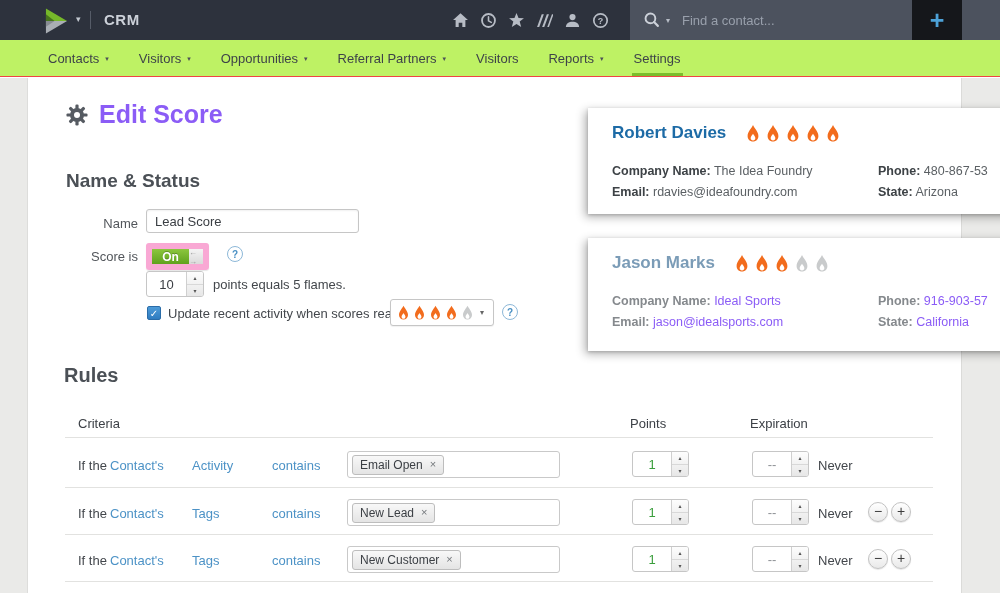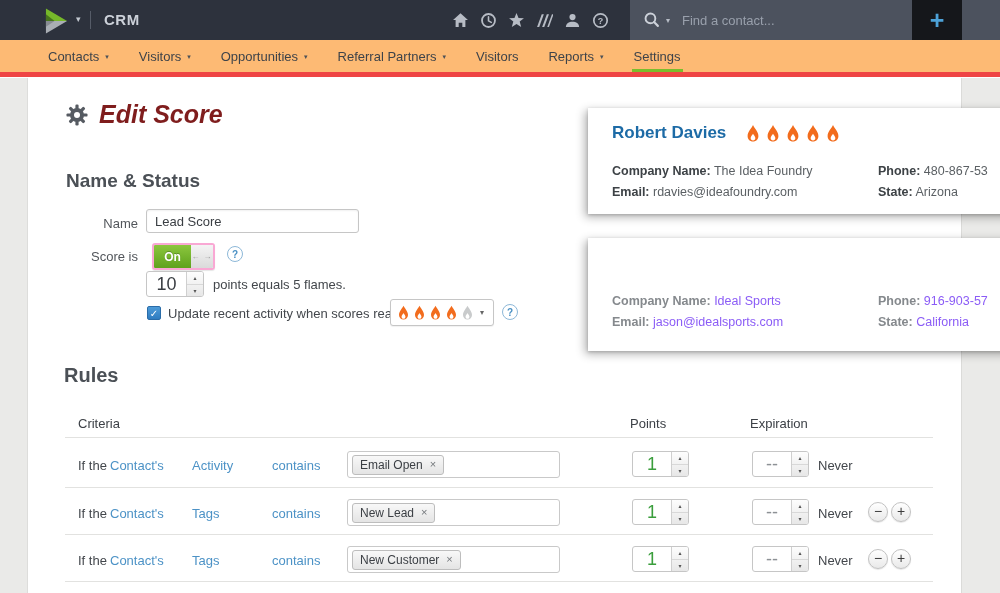--- a/index.html
+++ b/index.html
@@ -15,51 +15,51 @@
   .top-icons { position:absolute; left:452px; top:0; height:40px; display:flex; align-items:center; gap:11px; }
   .tbi { width:17px; height:17px; display:inline-flex; cursor:pointer; }
   .search-region { position:absolute; left:630px; top:0; width:370px; height:40px; background:#4c525e; }
   .search-icon { position:absolute; left:13px; top:11px; cursor:pointer; }
   .search-caret { position:absolute; left:36px; top:16px; font-size:8px; color:#b6bcc6; cursor:pointer; }
   .search-input { position:absolute; left:52px; top:8px; width:220px; height:24px; background:transparent; border:none; outline:none; color:#dfe3e9; font-size:13px; font-family:"Liberation Sans",sans-serif; }
   .search-input::placeholder { color:#99a0ac; }
   .add-btn { position:absolute; left:282px; top:0; width:50px; height:40px; background:#15171b; color:#4da2d8; font-size:25px; font-weight:bold; border:none; cursor:pointer; line-height:38px; font-family:"Liberation Sans",sans-serif; }
 
   
-  .mainnav { position:absolute; left:0; top:40px; width:1000px; height:37px; background:#fdba74; border-bottom:5px solid #ef4444; display:flex; padding-left:48px; }
+  .mainnav { position:absolute; left:0; top:40px; width:1000px; height:37px; background:#bef264; border-bottom:1px solid #ef4444; display:flex; padding-left:48px; }
   .nav-item { position:relative; display:flex; align-items:center; gap:6px; font-size:13px; color:#3e4349; margin-right:30px; cursor:pointer; }
   .nav-item .caret { font-size:7px; color:#4c5157; margin-top:2px; }
   .nav-item.active::after { content:""; position:absolute; left:-2px; right:-2px; bottom:0; height:3px; background:#7bbd2b; }
 
   
   .strip { position:absolute; top:78px; bottom:0; background:#eaeae8; z-index:1; }
   .strip.left { left:0; width:28px; border-right:1px solid #dddddb; }
   .strip.right { left:961px; width:39px; border-left:1px solid #dbdbd9; }
 
   
-  .page-title { position:absolute; left:66px; top:100px; display:flex; align-items:center; gap:11px; font-size:25px; color:#7f1d1d;font-style:italic; }
+  .page-title { position:absolute; left:66px; top:100px; display:flex; align-items:center; gap:11px; font-size:25px; color:#8b5cf6; }
   .sec-title { position:absolute; font-size:19px; color:#4b5056; }
   .ns { left:66px; top:170px; }
   .rules-t { left:64px; top:364px; font-size:20px; }
 
   .f-label { position:absolute; width:74px; text-align:right; font-size:13px; color:#52565b; }
   .name-l { left:64px; top:216px; }
   .score-l { left:64px; top:249px; }
   .name-input { position:absolute; left:146px; top:209px; width:213px; height:24px; border:1px solid #c6c6c6; border-radius:3px; padding:0 8px; font-size:13px; color:#3a3e43; font-family:"Liberation Sans",sans-serif; box-shadow:inset 0 1px 2px rgba(0,0,0,.06); outline:none; }
 
-  .toggle { position:absolute; left:152px; top:243px; width:63px; height:27px; border:2px solid #f9a8d4; border-radius:3px; display:flex; overflow:hidden; cursor:pointer; box-shadow:0 1px 1px rgba(0,0,0,.1); }
+  .toggle { position:absolute; left:146px; top:243px; width:63px; height:27px; border:6px solid #f9a8d4; border-radius:3px; display:flex; overflow:hidden; cursor:pointer; box-shadow:0 1px 1px rgba(0,0,0,.1); }
   .t-on { width:37px; background:linear-gradient(#8cc63e,#5fa21d); color:#fff; font-weight:bold; font-size:12px; display:flex; align-items:center; justify-content:center; text-shadow:0 -1px 0 rgba(0,0,0,.25); }
   .t-arrows { flex:1; background:linear-gradient(#f4f4f4,#dadada); color:#9a9a9a; font-size:8px; display:flex; align-items:center; justify-content:center; letter-spacing:1px; }
 
   .help { position:absolute; width:16px; height:16px; border:1px solid #8db8d8; border-radius:50%; color:#4a90c4; font-size:10px; font-weight:bold; display:flex; align-items:center; justify-content:center; cursor:pointer; background:#fff; }
   .h1-help { left:227px; top:246px; }
   .h2-help { left:502px; top:304px; }
 
   .spinner { position:absolute; height:26px; border:1px solid #c6c6c6; border-radius:3px; background:#fff; display:flex; overflow:hidden; }
-  .sp-val { flex:1; display:flex; align-items:center; justify-content:center; font-size:18px; color:#3a3e43; }
+  .sp-val { flex:1; display:flex; align-items:center; justify-content:center; font-size:13px; color:#3a3e43; }
   .sp-val.green { color:#3a9e3c; }
   .sp-val.dash { color:#8d9195; }
   .sp-btns { width:17px; border-left:1px solid #cfcfcf; display:flex; flex-direction:column; background:linear-gradient(#fdfdfd,#e7e7e7); cursor:pointer; }
   .sp-up, .sp-dn { flex:1; font-size:6px; color:#555; display:flex; align-items:center; justify-content:center; }
   .sp-up { border-bottom:1px solid #d8d8d8; }
   .pts-spin { left:146px; top:271px; width:58px; }
 
   .pts-text { position:absolute; left:213px; top:277px; font-size:13px; color:#43474c; }
   .checkbox { position:absolute; left:147px; top:306px; width:14px; height:14px; background:linear-gradient(#4d9bd8,#2f7cc0); border:1px solid #2a6ca8; border-radius:2px; color:#fff; font-size:10px; display:flex; align-items:center; justify-content:center; cursor:pointer; }
   .cb-label { position:absolute; left:168px; top:306px; font-size:13px; color:#43474c; }
@@ -406,20 +406,45 @@
         <div class="c-field"><b>Email:</b> <span>rdavies@ideafoundry.com</span></div>
       </div>
       <div class="col-r">
         <div class="c-field"><b>Phone:</b> <span>480-867-53</span></div>
         <div class="c-field"><b>State:</b> <span>Arizona</span></div>
       </div>
     </div>
   </aside>
 
   <aside class="card card2">
+    <div class="card-head">
+      <span class="c-name c2">Jason Marks</span>
+      <span class="flames lg">
+          <svg class="flame lit" viewBox="0 0 16 16">
+            <path class="body" d="M8 0.8 C7.2 3.1 3.2 6.6 3.2 10.6 C3.2 13.5 5.3 15.5 8 15.5 C10.7 15.5 12.8 13.5 12.8 10.6 C12.8 6.6 8.8 3.1 8 0.8 Z"></path>
+            <path class="notch" d="M8 8.6 C7.4 9.9 5.9 11 5.9 12.5 C5.9 13.8 6.8 14.7 8 14.7 C9.2 14.7 10.1 13.8 10.1 12.5 C10.1 11 8.6 9.9 8 8.6 Z"></path>
+          </svg>
+          <svg class="flame lit" viewBox="0 0 16 16">
+            <path class="body" d="M8 0.8 C7.2 3.1 3.2 6.6 3.2 10.6 C3.2 13.5 5.3 15.5 8 15.5 C10.7 15.5 12.8 13.5 12.8 10.6 C12.8 6.6 8.8 3.1 8 0.8 Z"></path>
+            <path class="notch" d="M8 8.6 C7.4 9.9 5.9 11 5.9 12.5 C5.9 13.8 6.8 14.7 8 14.7 C9.2 14.7 10.1 13.8 10.1 12.5 C10.1 11 8.6 9.9 8 8.6 Z"></path>
+          </svg>
+          <svg class="flame lit" viewBox="0 0 16 16">
+            <path class="body" d="M8 0.8 C7.2 3.1 3.2 6.6 3.2 10.6 C3.2 13.5 5.3 15.5 8 15.5 C10.7 15.5 12.8 13.5 12.8 10.6 C12.8 6.6 8.8 3.1 8 0.8 Z"></path>
+            <path class="notch" d="M8 8.6 C7.4 9.9 5.9 11 5.9 12.5 C5.9 13.8 6.8 14.7 8 14.7 C9.2 14.7 10.1 13.8 10.1 12.5 C10.1 11 8.6 9.9 8 8.6 Z"></path>
+          </svg>
+          <svg class="flame unlit" viewBox="0 0 16 16">
+            <path class="body" d="M8 0.8 C7.2 3.1 3.2 6.6 3.2 10.6 C3.2 13.5 5.3 15.5 8 15.5 C10.7 15.5 12.8 13.5 12.8 10.6 C12.8 6.6 8.8 3.1 8 0.8 Z"></path>
+            <path class="notch" d="M8 8.6 C7.4 9.9 5.9 11 5.9 12.5 C5.9 13.8 6.8 14.7 8 14.7 C9.2 14.7 10.1 13.8 10.1 12.5 C10.1 11 8.6 9.9 8 8.6 Z"></path>
+          </svg>
+          <svg class="flame unlit" viewBox="0 0 16 16">
+            <path class="body" d="M8 0.8 C7.2 3.1 3.2 6.6 3.2 10.6 C3.2 13.5 5.3 15.5 8 15.5 C10.7 15.5 12.8 13.5 12.8 10.6 C12.8 6.6 8.8 3.1 8 0.8 Z"></path>
+            <path class="notch" d="M8 8.6 C7.4 9.9 5.9 11 5.9 12.5 C5.9 13.8 6.8 14.7 8 14.7 C9.2 14.7 10.1 13.8 10.1 12.5 C10.1 11 8.6 9.9 8 8.6 Z"></path>
+          </svg>
+        </span>
+    </div>
     <div class="card-cols">
       <div class="col-l">
         <div class="c-field"><b>Company Name:</b> <span>Ideal Sports</span></div>
         <div class="c-field"><b>Email:</b> <span>jason@idealsports.com</span></div>
       </div>
       <div class="col-r">
         <div class="c-field"><b>Phone:</b> <span>916-903-57</span></div>
         <div class="c-field"><b>State:</b> <span>California</span></div>
       </div>
     </div>

